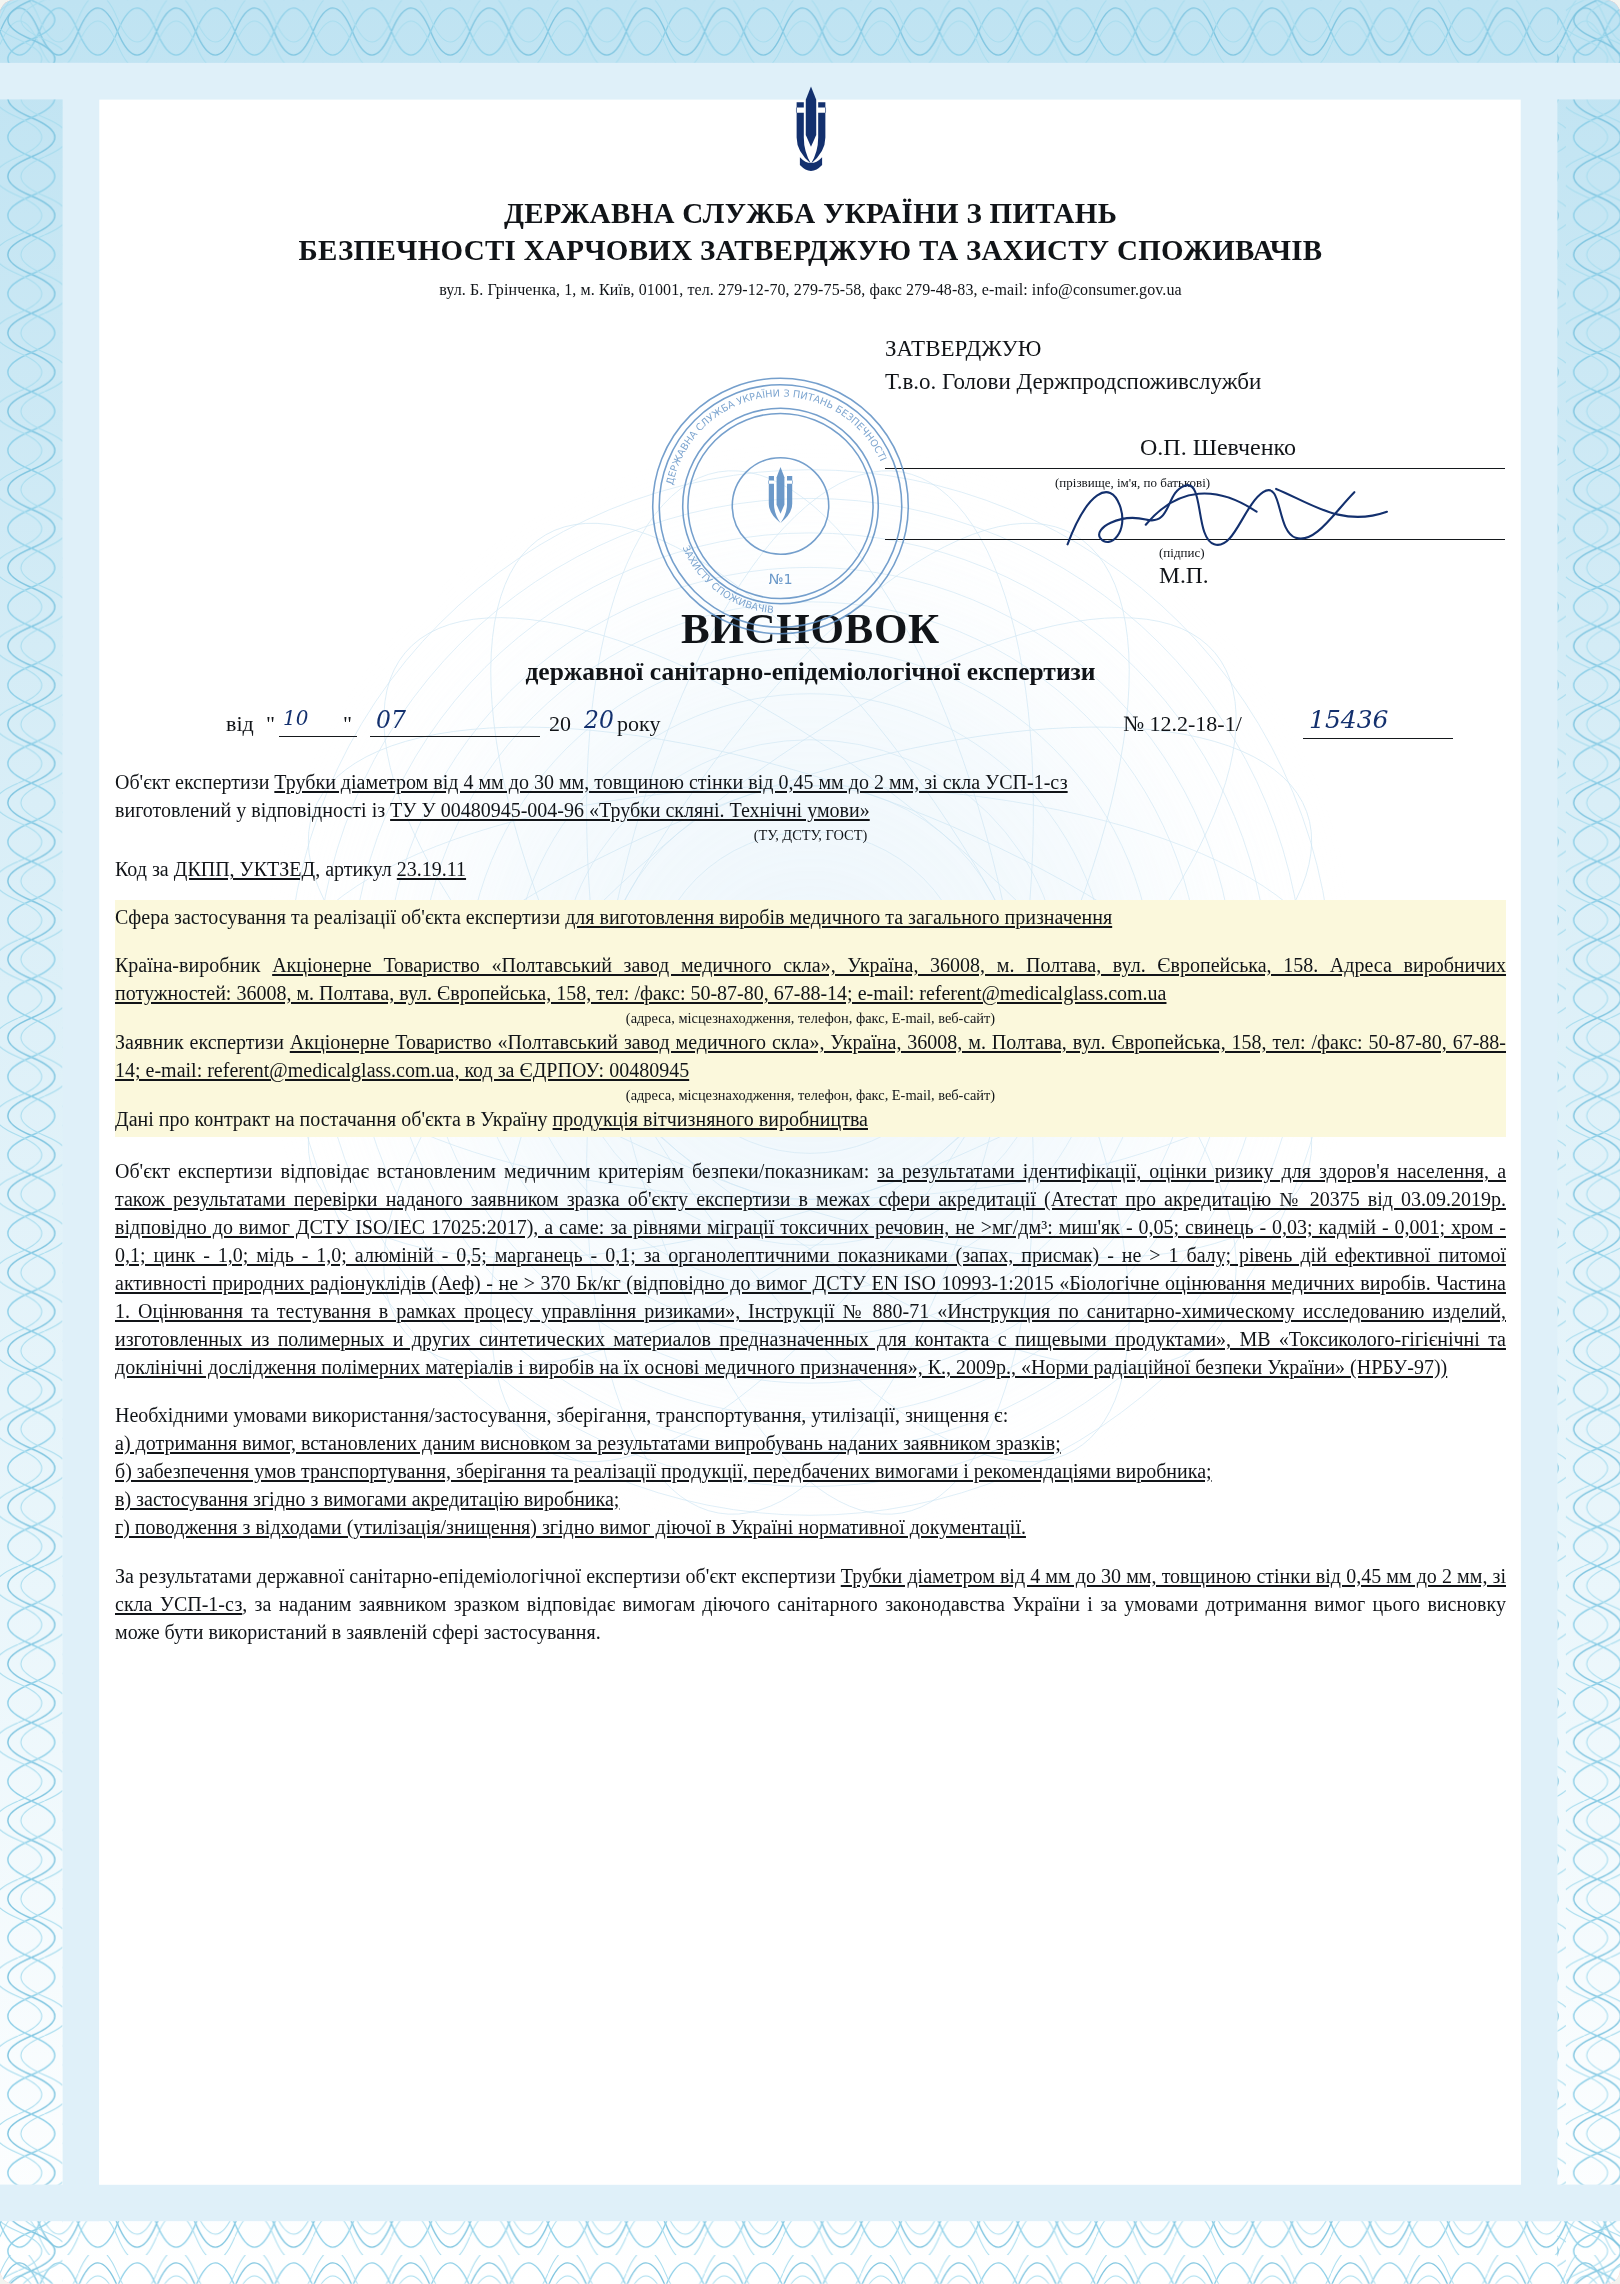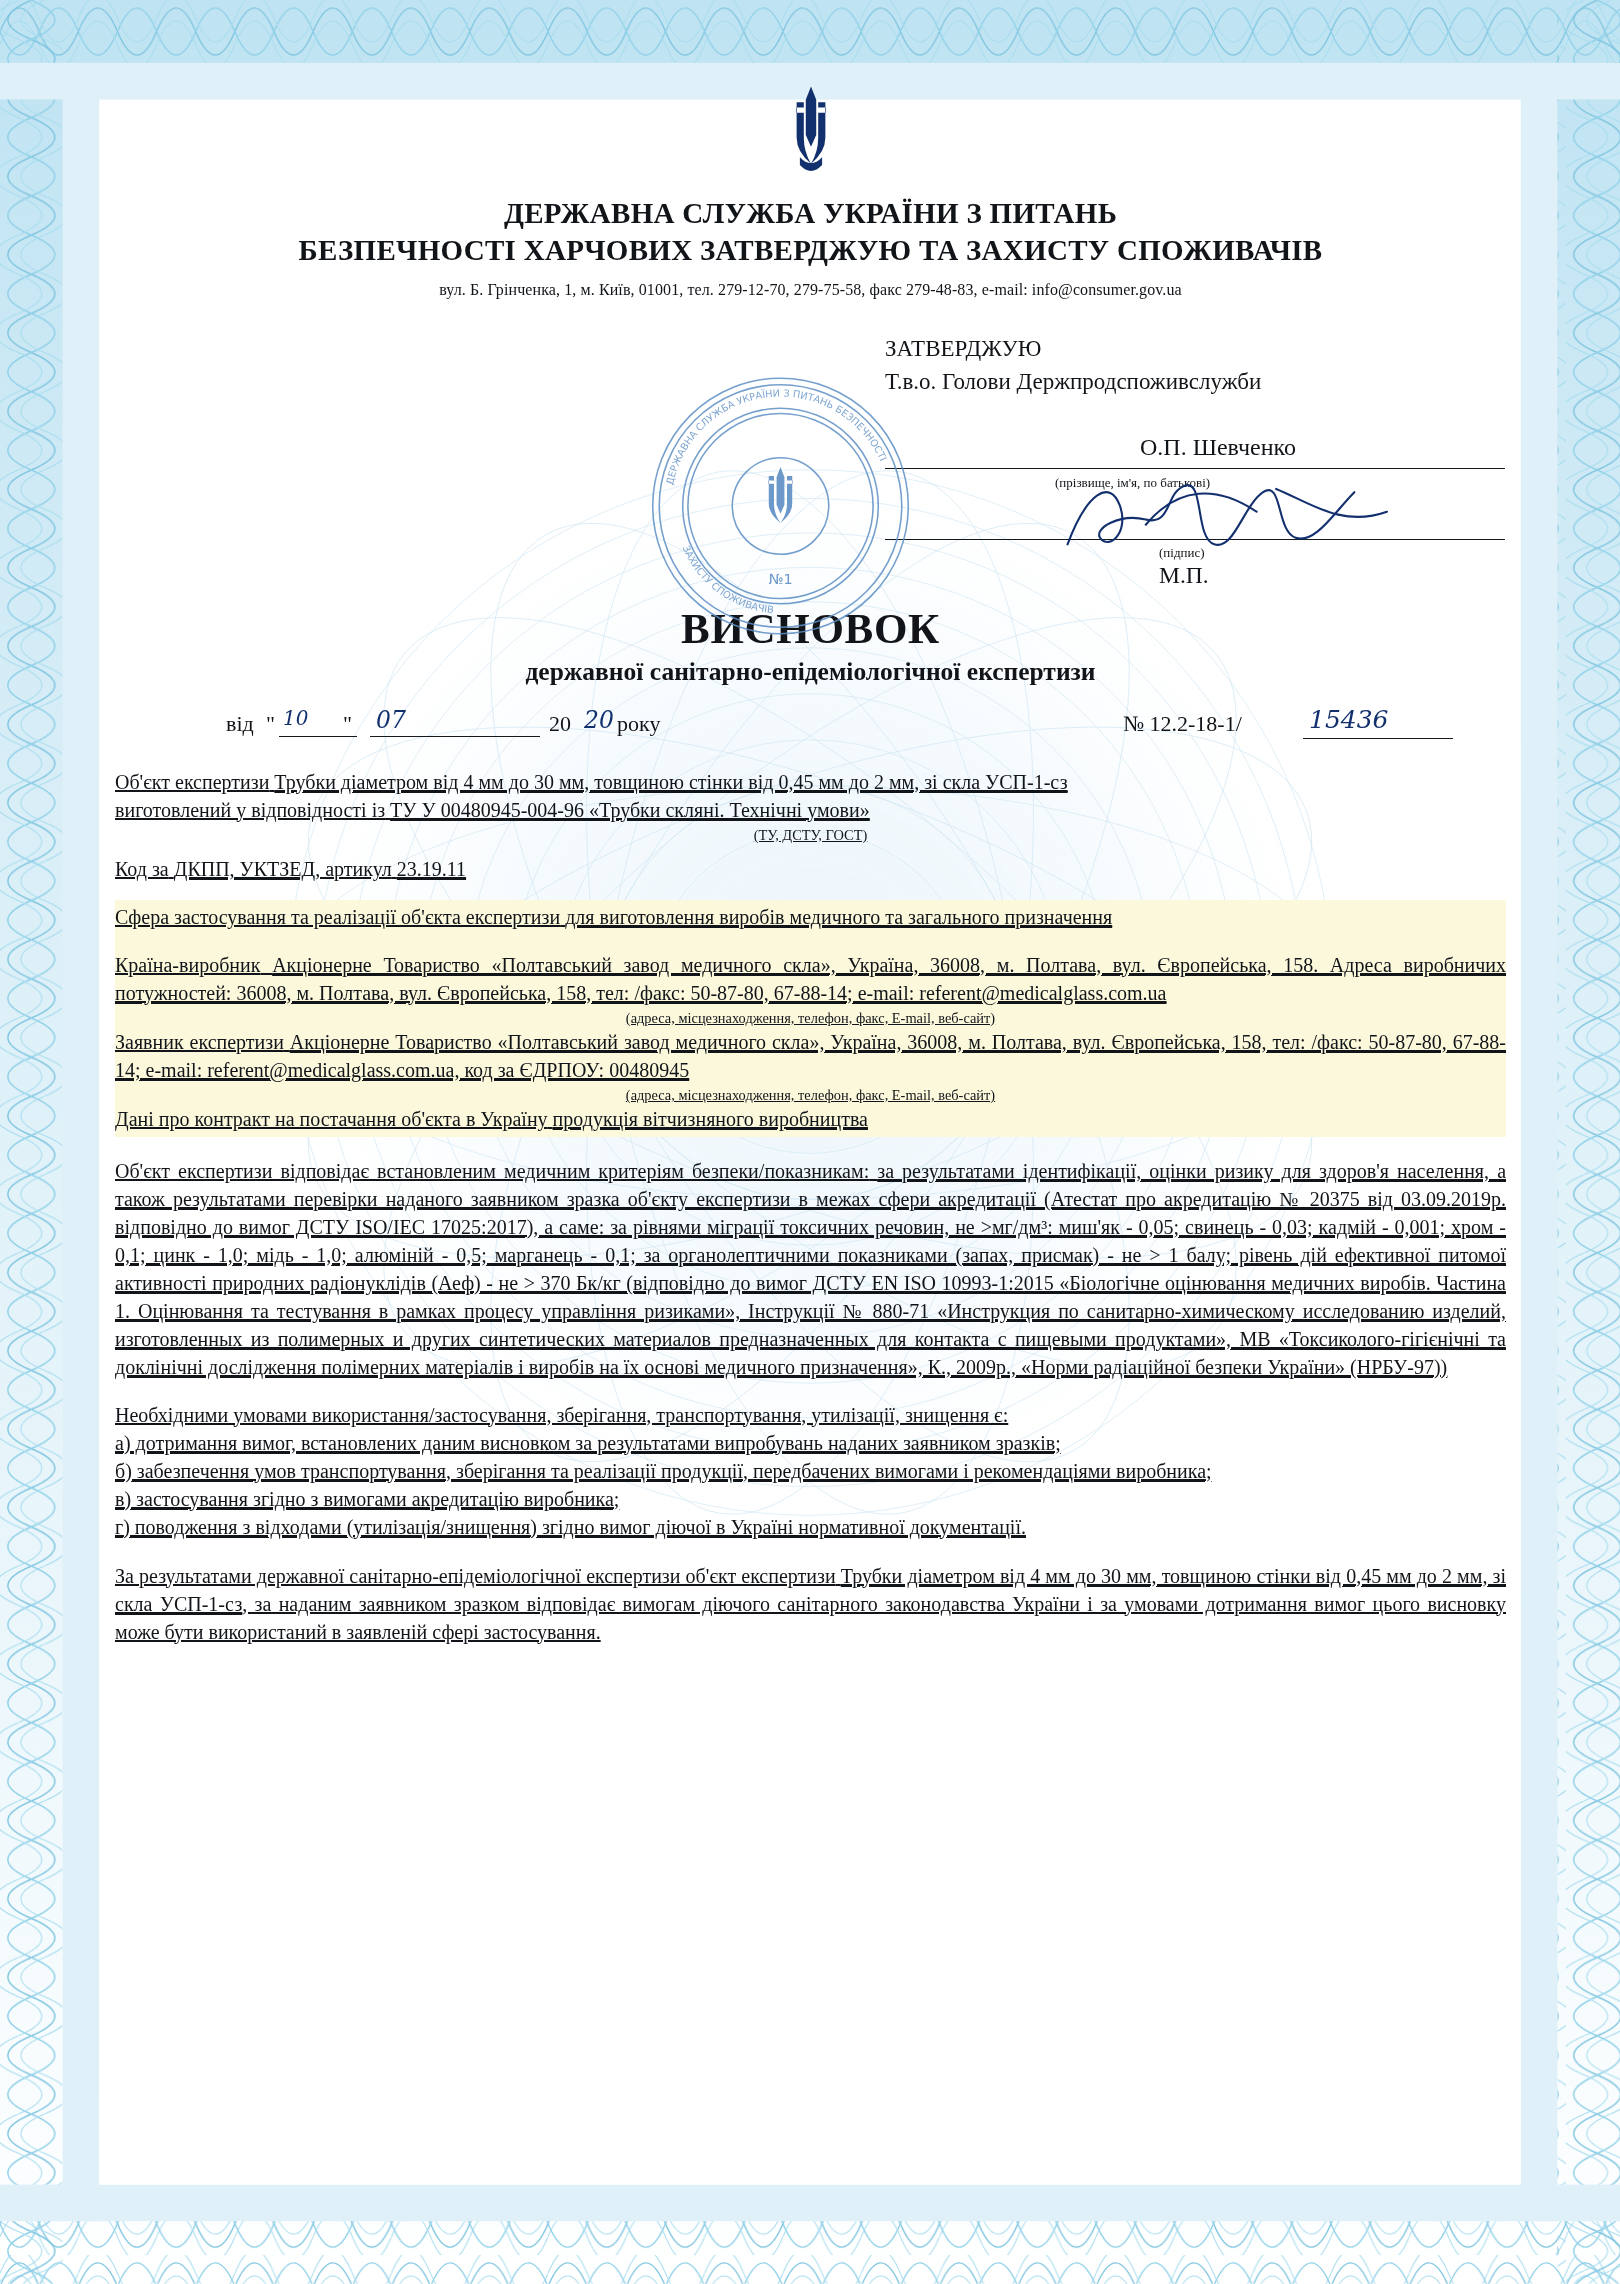--- a/index.html
+++ b/index.html
@@ -9,20 +9,21 @@
     background: #f2f4f0;
   }
   .page {
     position: relative;
     width: 1620px;
     height: 2284px;
     background: #fca5a5;
     overflow: hidden;
     font-family: "Liberation Serif", serif;
     color: #111418;
+    border-radius: 14px;
   }
 
   
   .border-frame {
     position: absolute;
     inset: 0;
     background:
       linear-gradient(180deg, #bfe3f2 0%, #d9eef7 35%, #eaf6fb 70%, #ffffff 100%);
   }
   .guilloche {
@@ -159,21 +160,20 @@
   .date-row .d-numval {
     position: absolute; left: 1194px; top: 0px;
     font-family: "DejaVu Serif", serif; font-style: italic; color: #13306e; font-size: 25px;
   }
   .date-row .d-ul3 { position: absolute; left: 1188px; top: 33px; width: 150px; height: 1.3px; background: #15181c; }
 
   .body-text {
     font-size: 20px;
     line-height: 1.40;
     text-align: justify;
-    text-decoration: underline;
   }
   .p { margin-top: 17px; }
   .u { text-decoration: underline; text-underline-offset: 2px; }
   .centered-small {
     text-align: center;
     font-size: 14.4px;
     margin-top: 1.3px;
   }
 
   .block-scope {

